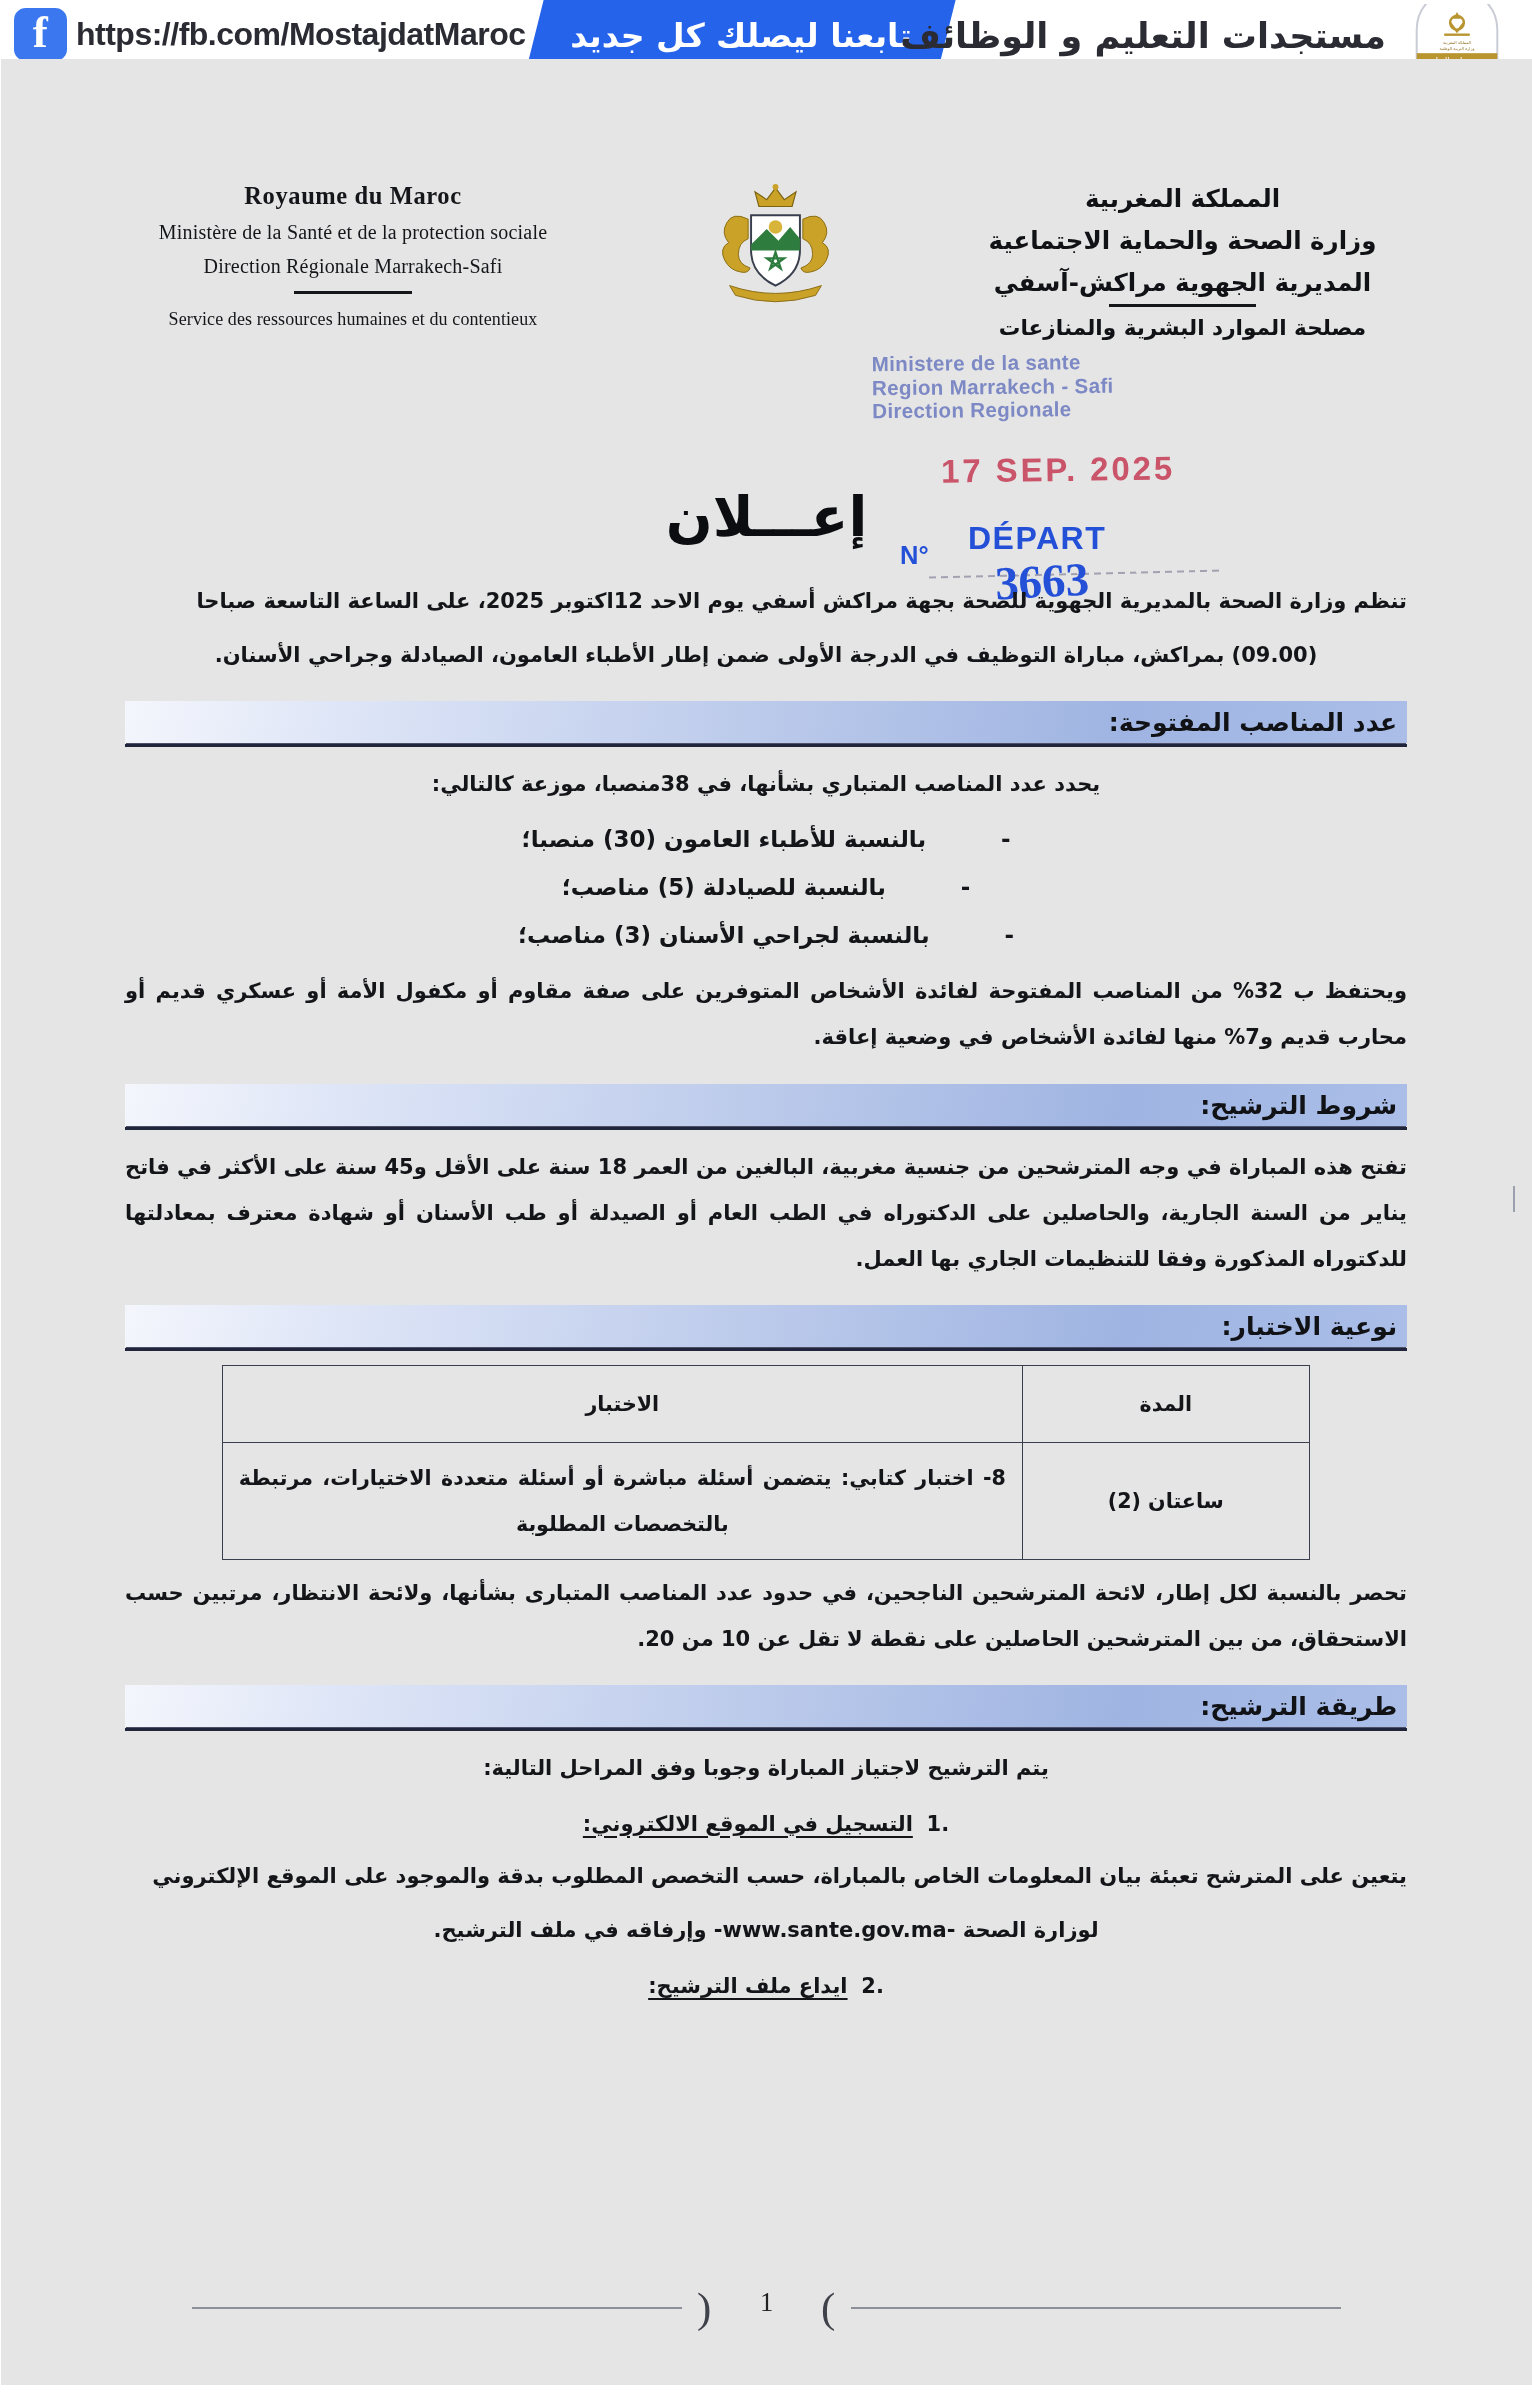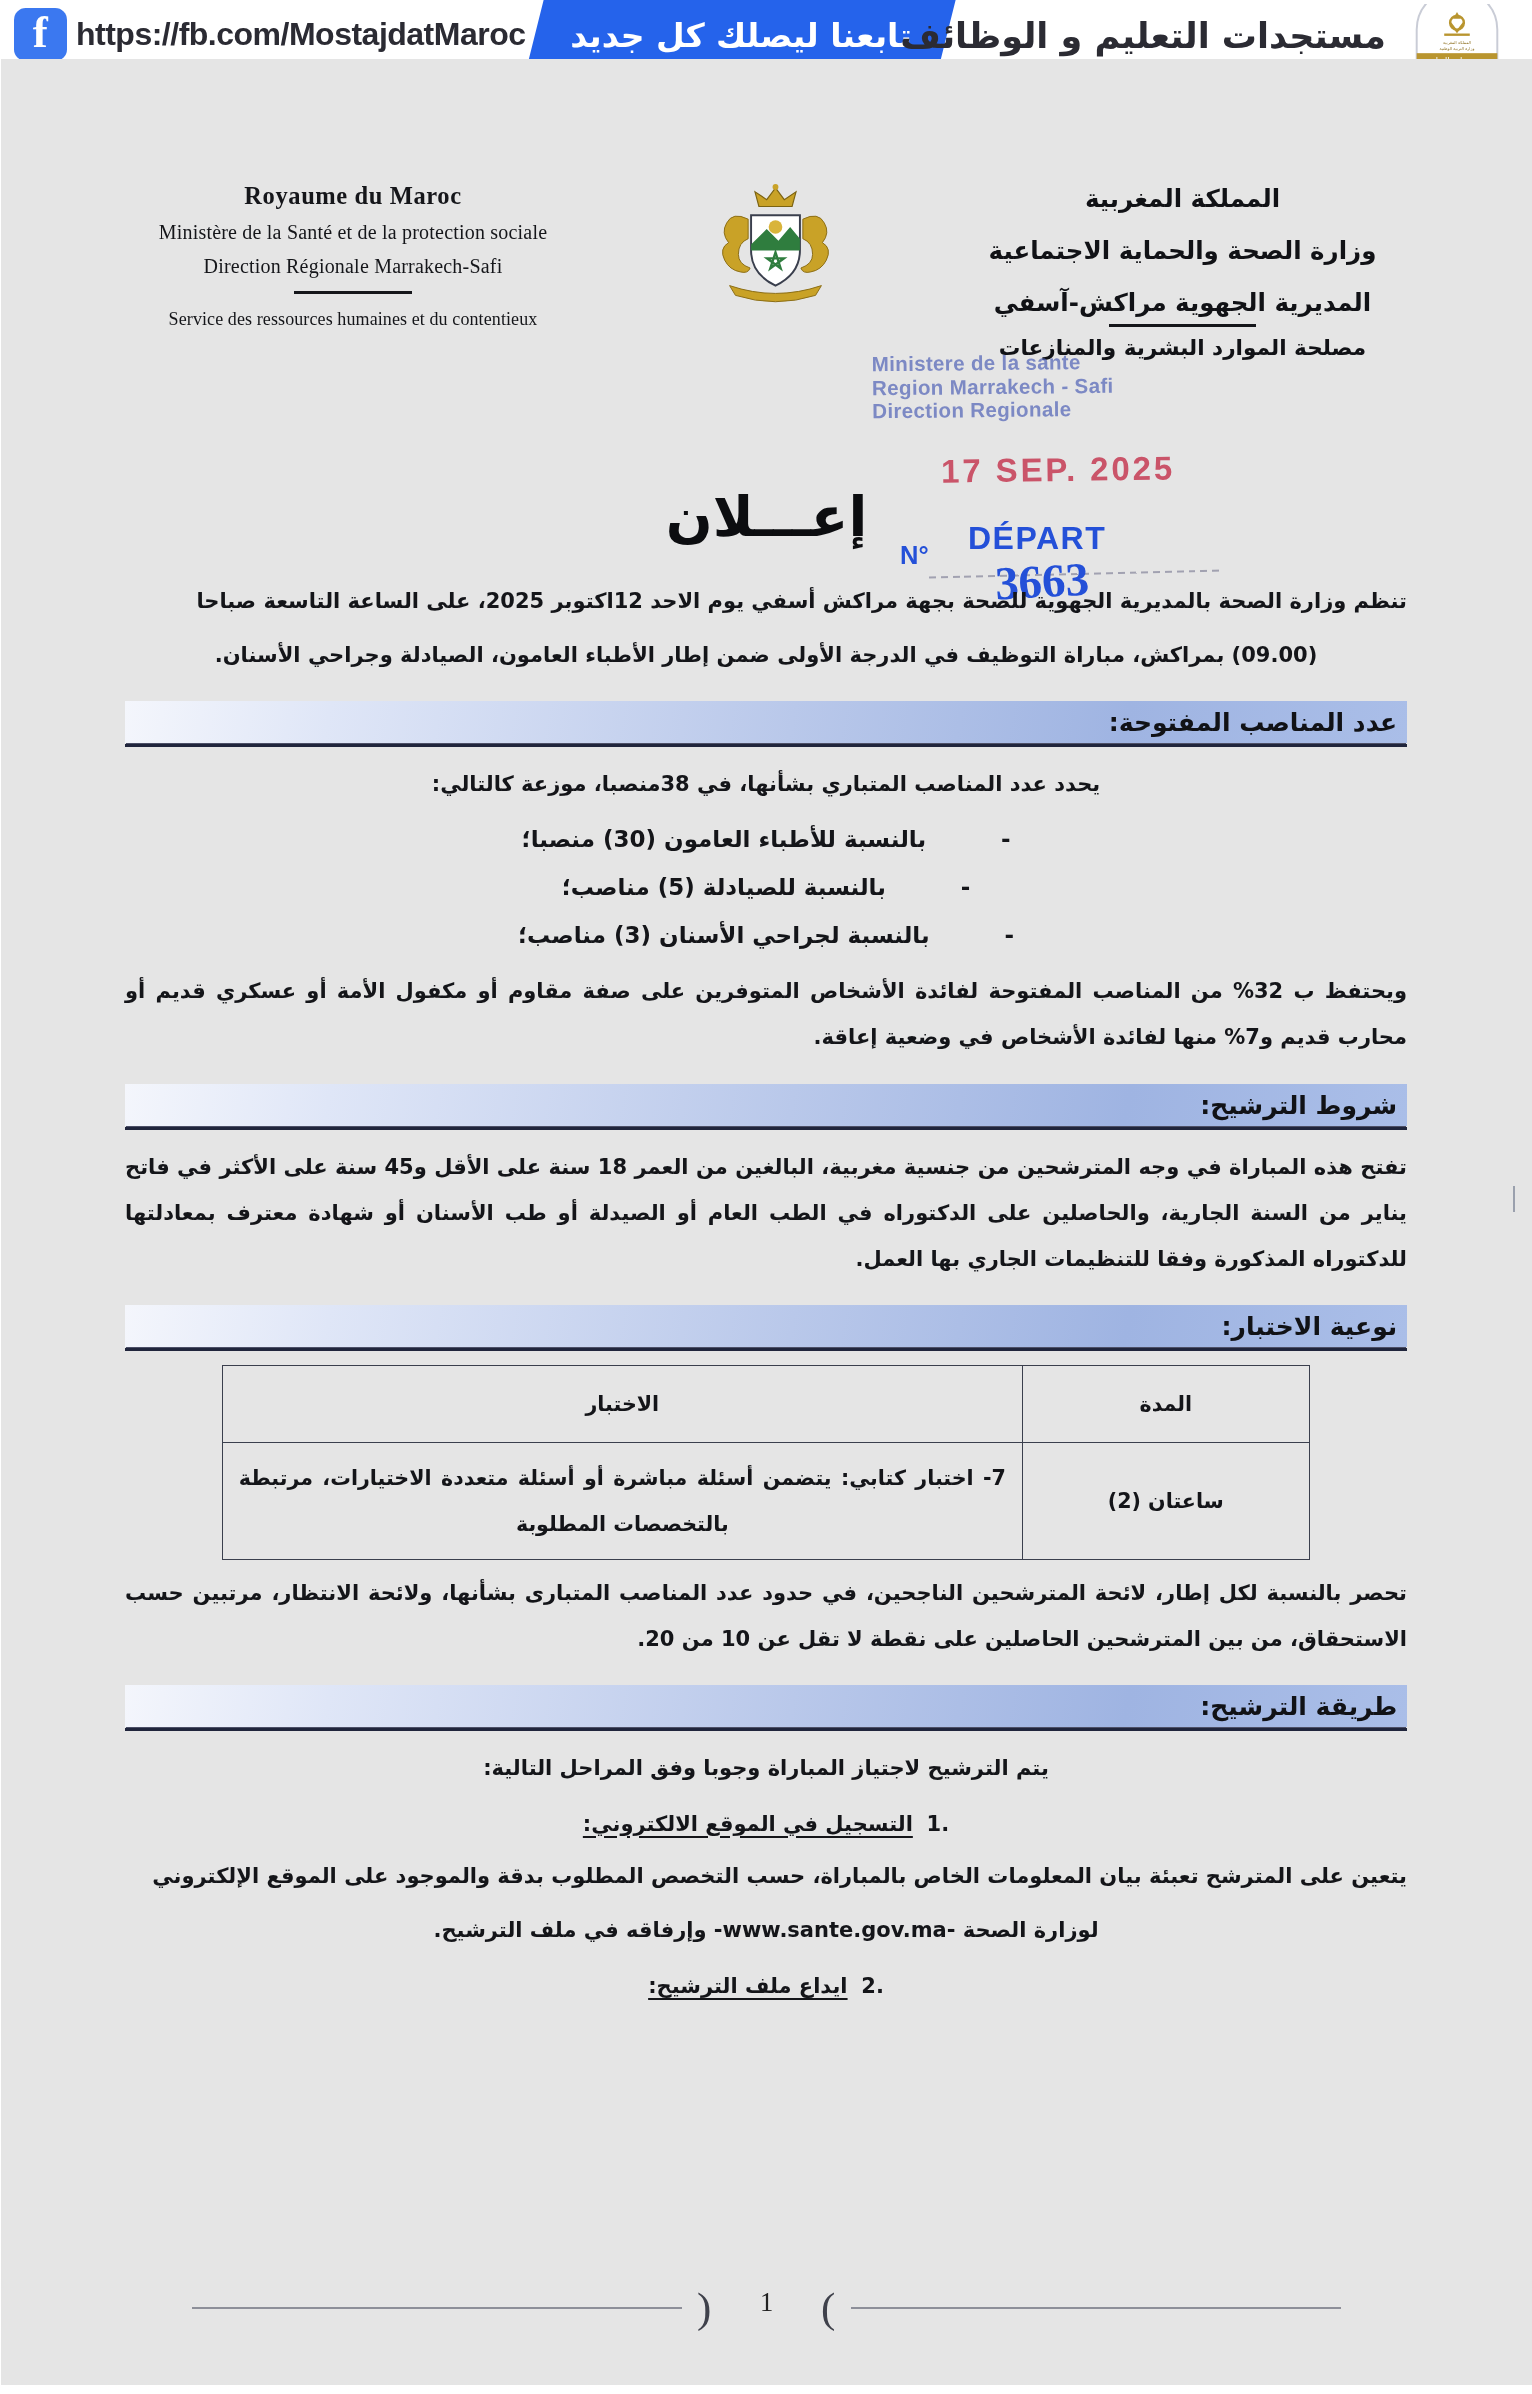--- a/index.html
+++ b/index.html
@@ -72,21 +72,21 @@
   .fr-service{ font-size:18px; margin-top:14.7px; letter-spacing:0.1px;}
 
   
   .ar-head{
     position:absolute; right:76px; top:125px; width:549px;
     text-align:center; direction:rtl;
     font-family:"DejaVu Sans", sans-serif; color:#111216;
     font-weight:bold;
   }
   .ar-royaume{ font-size:24.5px; }
-  .ar-line{ font-size:24.5px; margin-top:23px; }
+  .ar-line{ font-size:24.5px; margin-top:13px; }
   .ar-rule{ width:147px; height:2.9px; background:#15161a; margin:6.9px auto 0 auto;}
   .ar-service{ font-size:21.6px; margin-top:7.8px;}
 
   
   .coat{
     position:absolute; left:692px; top:125px; width:167px; height:127px;
   }
 
   
   .overprint{
@@ -364,21 +364,21 @@
     <table class="exam">
       <thead>
         <tr>
           <th class="col-dur">المدة</th>
           <th>الاختبار</th>
         </tr>
       </thead>
       <tbody>
         <tr>
           <td class="col-dur">ساعتان (2)</td>
-          <td class="cell-exam">7- اختبار كتابي: يتضمن أسئلة مباشرة أو أسئلة متعددة الاختيارات، مرتبطة بالتخصصات المطلوبة</td>
+          <td class="cell-exam">8- اختبار كتابي: يتضمن أسئلة مباشرة أو أسئلة متعددة الاختيارات، مرتبطة بالتخصصات المطلوبة</td>
         </tr>
       </tbody>
     </table>
 
     <p class="para">تحصر بالنسبة لكل إطار، لائحة المترشحين الناجحين، في حدود عدد المناصب المتبارى بشأنها، ولائحة الانتظار، مرتبين حسب الاستحقاق، من بين المترشحين الحاصلين على نقطة لا تقل عن 10 من 20.</p>
 
     <div class="secbar">
       <div class="lbl">طريقة الترشيح:</div>
     </div>
 

